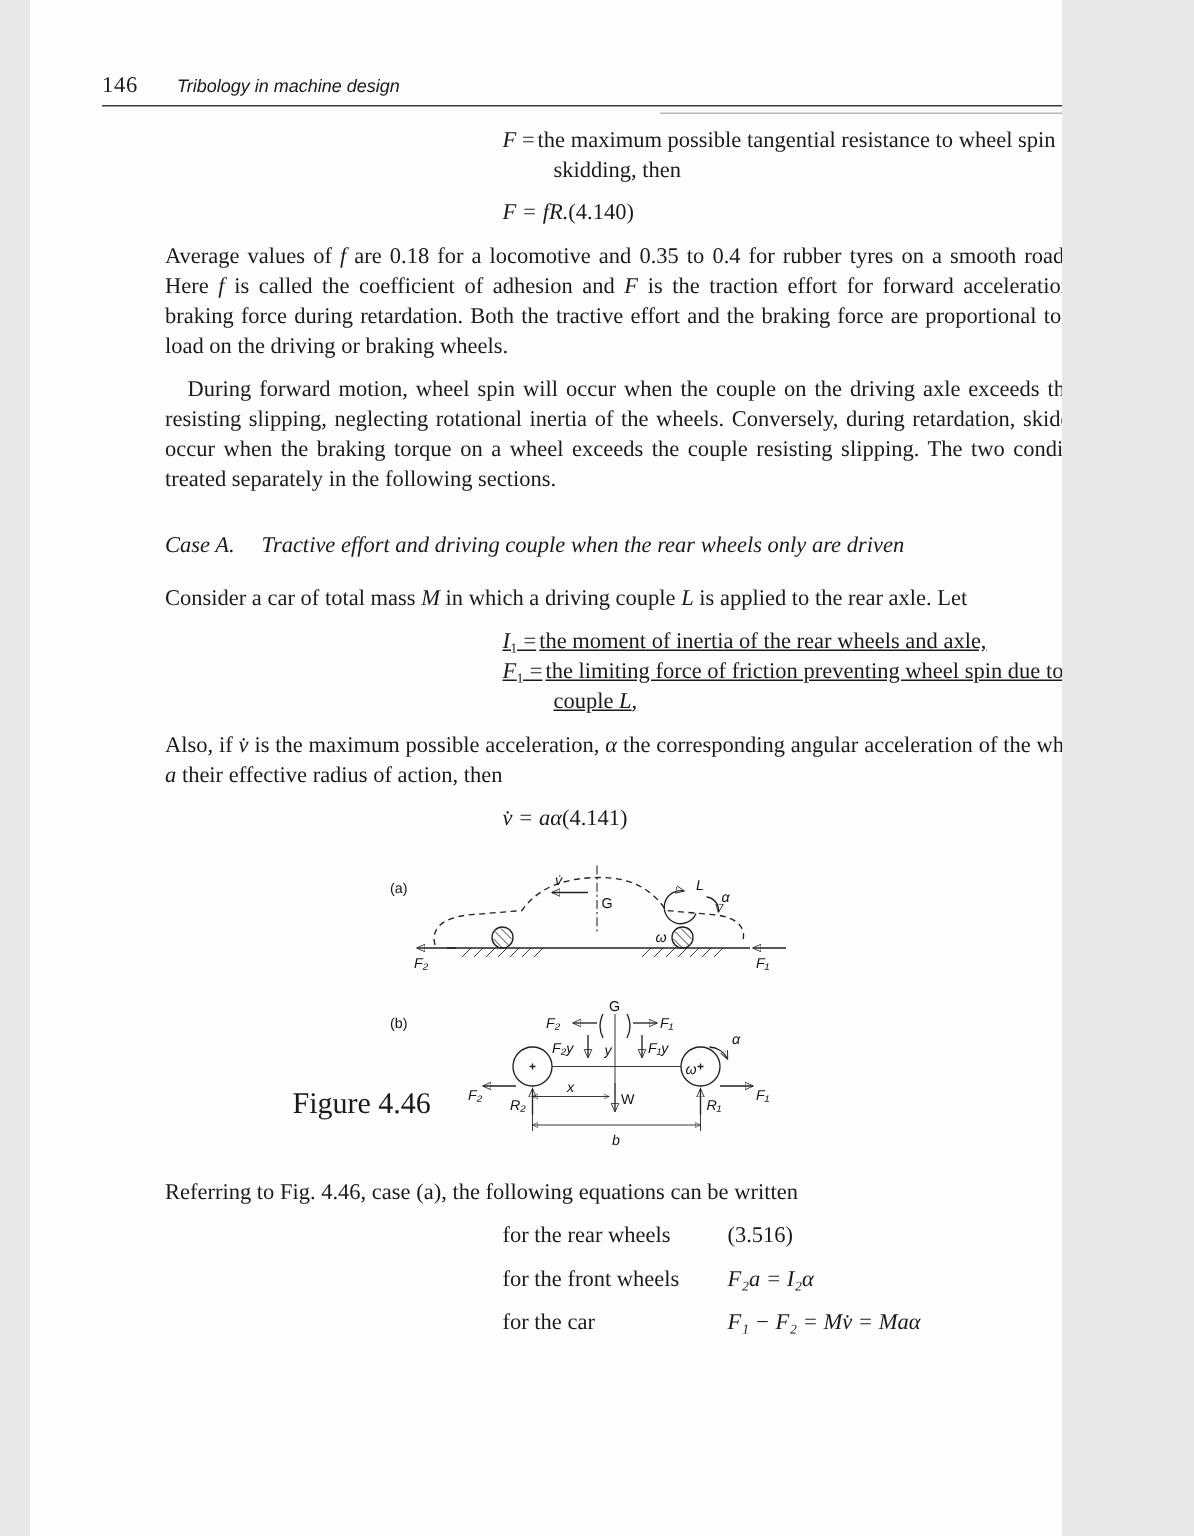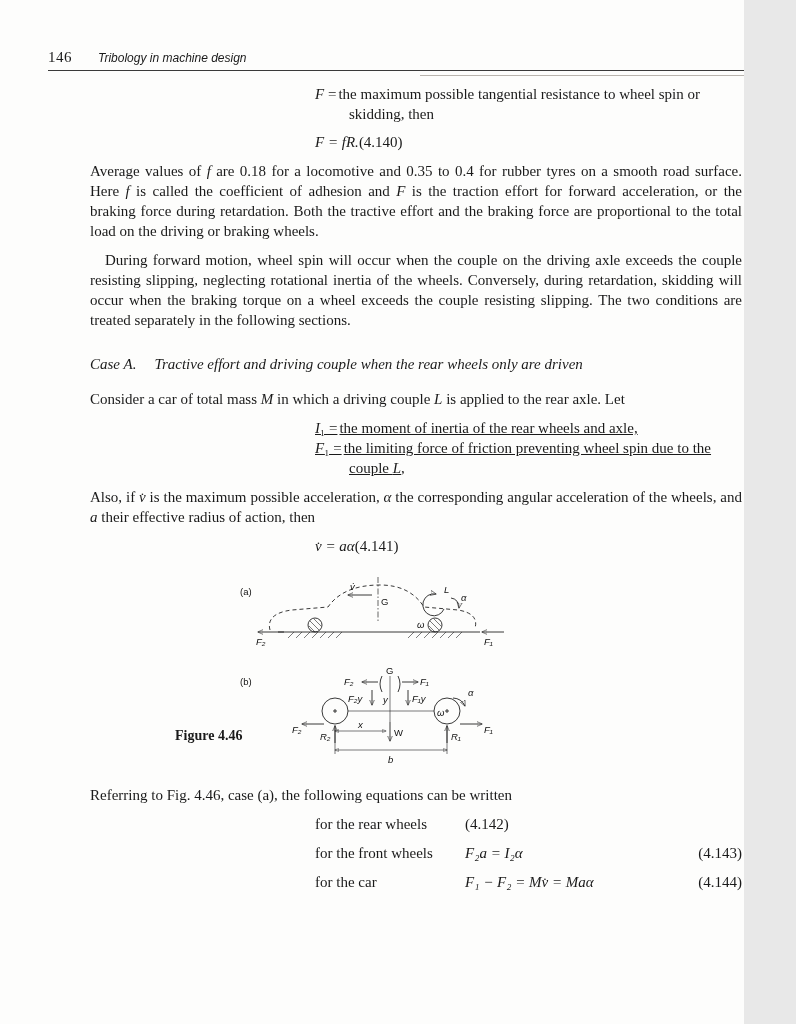--- a/index.html
+++ b/index.html
@@ -1,24 +1,25 @@
 <!DOCTYPE html>
 <html><head>
 <meta charset="utf-8">
 <style>
   * { box-sizing: border-box; }
   html, body { margin: 0; padding: 0; background: #e8e8e8; }
   .page {
     position: relative;
-    width: 744px;
+    width: 688px;
     height: 1024px;
     background: #fdfdfc;
     font-family: "Liberation Serif", "DejaVu Serif", serif;
     color: #1a1a1a;
     overflow: hidden;
+    margin-left: 20px;
   }
   .header { position: absolute; top: 48px; left: 48px; width: 700px; }
   .pagenum { font-size: 15px; letter-spacing: 0.5px; }
   .runhead {
     font-family: "Liberation Sans", sans-serif;
     font-style: italic;
     font-size: 12px;
     margin-left: 26px;
   }
   .rule  { position: absolute; top: 70px; left: 48px; width: 698px; height: 1px; background: #3a3a3a; }
@@ -64,22 +65,22 @@
   .figure {
     position: relative;
     height: 212px;
     margin: 8px 0 4px 0;
   }
   .figsvg { position: absolute; left: 148px; top: 0; }
   .figcap {
     position: absolute;
     left: 85px;
     top: 162px;
-    font-weight: bold;
-    font-size: 14px;
+    font-weight: normal;
+    font-size: 20px;
   }
 
   .eqr {
     display: flex;
     margin: 9px 0 9px 225px;
     line-height: 20px;
     align-items: center;
   }
   .eqr-lead { width: 150px; flex: none; }
   .eqr-math { flex: 1; }
@@ -235,21 +236,21 @@
           <line x1="97" y1="186" x2="209" y2="186" class="thin" marker-start="url(#arr)" marker-end="url(#arr)"></line>
           <text x="150" y="199">b</text>
         </g>
       </svg>
     </div>
 
     <p>Referring to Fig. 4.46, case (a), the following equations can be written</p>
 
     <div class="eqr">
       <span class="eqr-lead">for the rear wheels</span>
-      <span class="eqnum">(4.142)</span>
+      <span class="eqnum">(3.516)</span>
     </div>
     <div class="eqr">
       <span class="eqr-lead">for the front wheels</span>
       <span class="math eqr-math">F₂a = I₂α</span>
       <span class="eqnum">(4.143)</span>
     </div>
     <div class="eqr">
       <span class="eqr-lead">for the car</span>
       <span class="math eqr-math">F₁ − F₂ = Mv̇ = Maα</span>
       <span class="eqnum">(4.144)</span>

